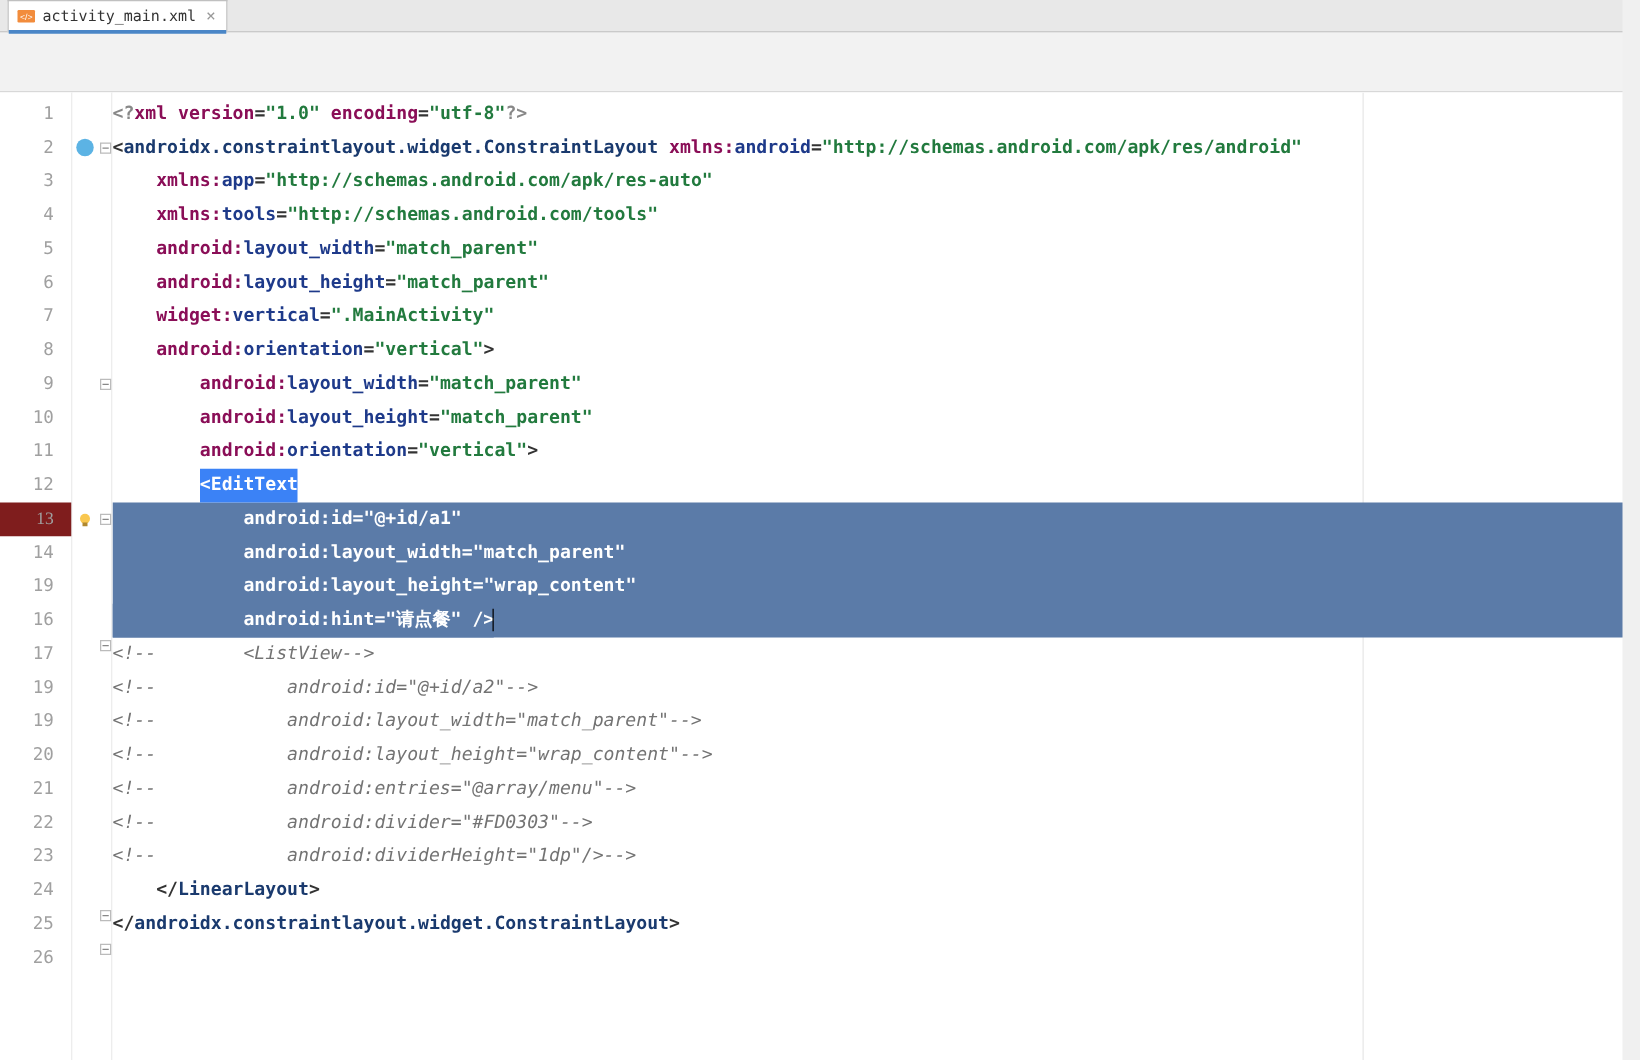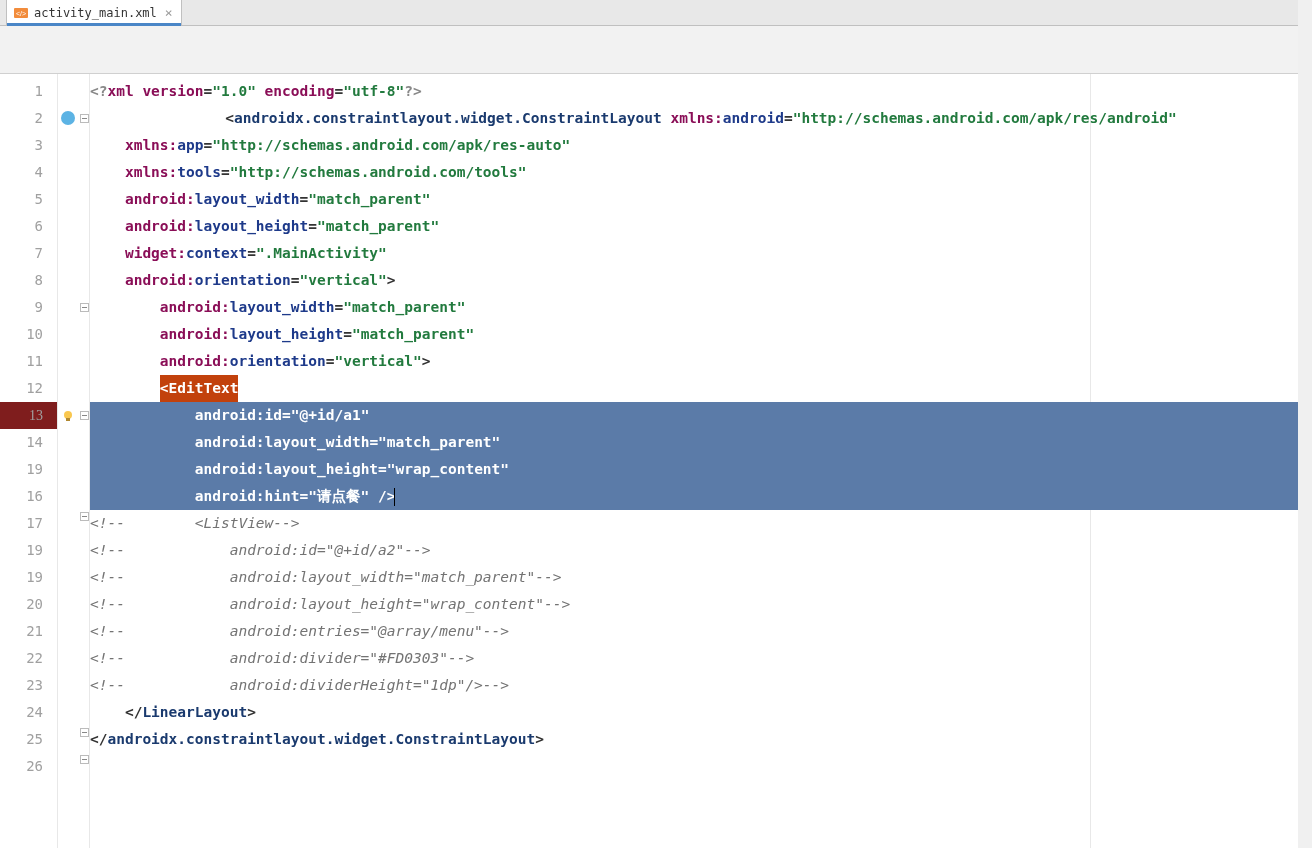--- a/index.html
+++ b/index.html
@@ -7,21 +7,21 @@
   font-family: Consolas, Monaco, monospace;
   font-size: 14px;
   background: #f2f2f2;
   overflow: hidden;
 }
 .tab-bar {
   background: #e8e8e8;
   border-bottom: 1px solid #c0c0c0;
   height: 26px;
   display: flex;
-  align-items: flex-end;
+  align-items: center;
 }
 .tab {
   display: flex;
   align-items: center;
   background: #fff;
   border: 1px solid #c0c0c0;
   border-bottom: none;
   height: 26px;
   padding: 0 8px 0 6px;
   font-size: 12px;
@@ -284,31 +284,31 @@
       <div class="line"></div>
       <div class="line"></div>
       <div class="line"></div>
       <div class="line"><div class="fold-indicator" style="top:2px"><div class="fold-minus"></div></div></div>
       <div class="line"><div class="fold-indicator" style="top:2px"><div class="fold-minus"></div></div></div>
     </div>
   <div class="code-area" id="code">
     <div class="right-margin"></div>
   <div class="sel-line-bg" style="top: 328px; height: 108px;"></div>
       <div class="line" style="position: relative; z-index: 1;"><span class="xml-decl">&lt;?</span><span class="attr-ns">xml version</span><span class="punct">=</span><span class="str">"1.0"</span><span class="attr-ns"> encoding</span><span class="punct">=</span><span class="str">"utf-8"</span><span class="xml-decl">?&gt;</span></div>
-      <div class="line" style="position: relative; z-index: 1; text-align: center;"><span class="punct">&lt;</span><span class="tag">androidx.constraintlayout.widget.ConstraintLayout </span><span class="attr-ns">xmlns:</span><span class="attr-name">android</span><span class="punct">=</span><span class="str">"http://schemas.android.com/apk/res/android"</span></div>
+      <div class="line" style="position: relative; z-index: 1;"><span class="punct">&lt;</span><span class="tag">androidx.constraintlayout.widget.ConstraintLayout </span><span class="attr-ns">xmlns:</span><span class="attr-name">android</span><span class="punct">=</span><span class="str">"http://schemas.android.com/apk/res/android"</span></div>
       <div class="line" style="position: relative; z-index: 1;">    <span class="attr-ns">xmlns:</span><span class="attr-name">app</span><span class="punct">=</span><span class="str">"http://schemas.android.com/apk/res-auto"</span></div>
       <div class="line" style="position: relative; z-index: 1;">    <span class="attr-ns">xmlns:</span><span class="attr-name">tools</span><span class="punct">=</span><span class="str">"http://schemas.android.com/tools"</span></div>
       <div class="line" style="position: relative; z-index: 1;">    <span class="attr-ns">android:</span><span class="attr-name">layout_width</span><span class="punct">=</span><span class="str">"match_parent"</span></div>
       <div class="line" style="position: relative; z-index: 1;">    <span class="attr-ns">android:</span><span class="attr-name">layout_height</span><span class="punct">=</span><span class="str">"match_parent"</span></div>
-      <div class="line" style="position: relative; z-index: 1;">    <span class="attr-ns">widget:</span><span class="attr-name">context</span><span class="punct">=</span><span class="str">".MainActivity"</span></div>
+      <div class="line" style="position: relative; z-index: 1;">    <span class="attr-ns">widget:</span><span class="attr-name">vertical</span><span class="punct">=</span><span class="str">".MainActivity"</span></div>
       <div class="line" style="position: relative; z-index: 1;">    <span class="attr-ns">android:</span><span class="attr-name">orientation</span><span class="punct">=</span><span class="str">"vertical"</span><span class="punct">&gt;</span></div>
       <div class="line" style="position: relative; z-index: 1;">        <span class="attr-ns">android:</span><span class="attr-name">layout_width</span><span class="punct">=</span><span class="str">"match_parent"</span></div>
       <div class="line" style="position: relative; z-index: 1;">        <span class="attr-ns">android:</span><span class="attr-name">layout_height</span><span class="punct">=</span><span class="str">"match_parent"</span></div>
       <div class="line" style="position: relative; z-index: 1;">        <span class="attr-ns">android:</span><span class="attr-name">orientation</span><span class="punct">=</span><span class="str">"vertical"</span><span class="punct">&gt;</span></div>
-      <div class="line" style="position: relative; z-index: 1;">        <span style="background:#c2410c;padding:0 0;display:inline-block;height:27px" class="sel"><span class="punct">&lt;</span><span class="tag">EditText</span></span></div>
+      <div class="line" style="position: relative; z-index: 1;">        <span style="background:#3b82f6;padding:0 0;display:inline-block;height:27px" class="sel"><span class="punct">&lt;</span><span class="tag">EditText</span></span></div>
       <div class="line sel" style="position: relative; z-index: 1;">            <span class="attr-ns">android:</span><span class="attr-name">id</span><span class="punct">=</span><span class="str">"@+id/a1"</span></div>
       <div class="line sel" style="position: relative; z-index: 1;">            <span class="attr-ns">android:</span><span class="attr-name">layout_width</span><span class="punct">=</span><span class="str">"match_parent"</span></div>
       <div class="line sel" style="position: relative; z-index: 1;">            <span class="attr-ns">android:</span><span class="attr-name">layout_height</span><span class="punct">=</span><span class="str">"wrap_content"</span></div>
       <div class="line" style="position: relative; z-index: 1;"><span class="sel" style="display:inline-block;height:27px;background:#5b7ba8">            <span class="attr-ns">android:</span><span class="attr-name">hint</span><span class="punct">=</span><span class="str">"请点餐"</span><span class="punct"> /&gt;</span></span><span class="caret"></span></div>
       <div class="line" style="position: relative; z-index: 1;"><span class="cmt">&lt;!--        &lt;ListView--&gt;</span></div>
       <div class="line" style="position: relative; z-index: 1;"><span class="cmt">&lt;!--            android:id="@+id/a2"--&gt;</span></div>
       <div class="line" style="position: relative; z-index: 1;"><span class="cmt">&lt;!--            android:layout_width="match_parent"--&gt;</span></div>
       <div class="line" style="position: relative; z-index: 1;"><span class="cmt">&lt;!--            android:layout_height="wrap_content"--&gt;</span></div>
       <div class="line" style="position: relative; z-index: 1;"><span class="cmt">&lt;!--            android:entries="@array/menu"--&gt;</span></div>
       <div class="line" style="position: relative; z-index: 1;"><span class="cmt">&lt;!--            android:divider="#FD0303"--&gt;</span></div>

